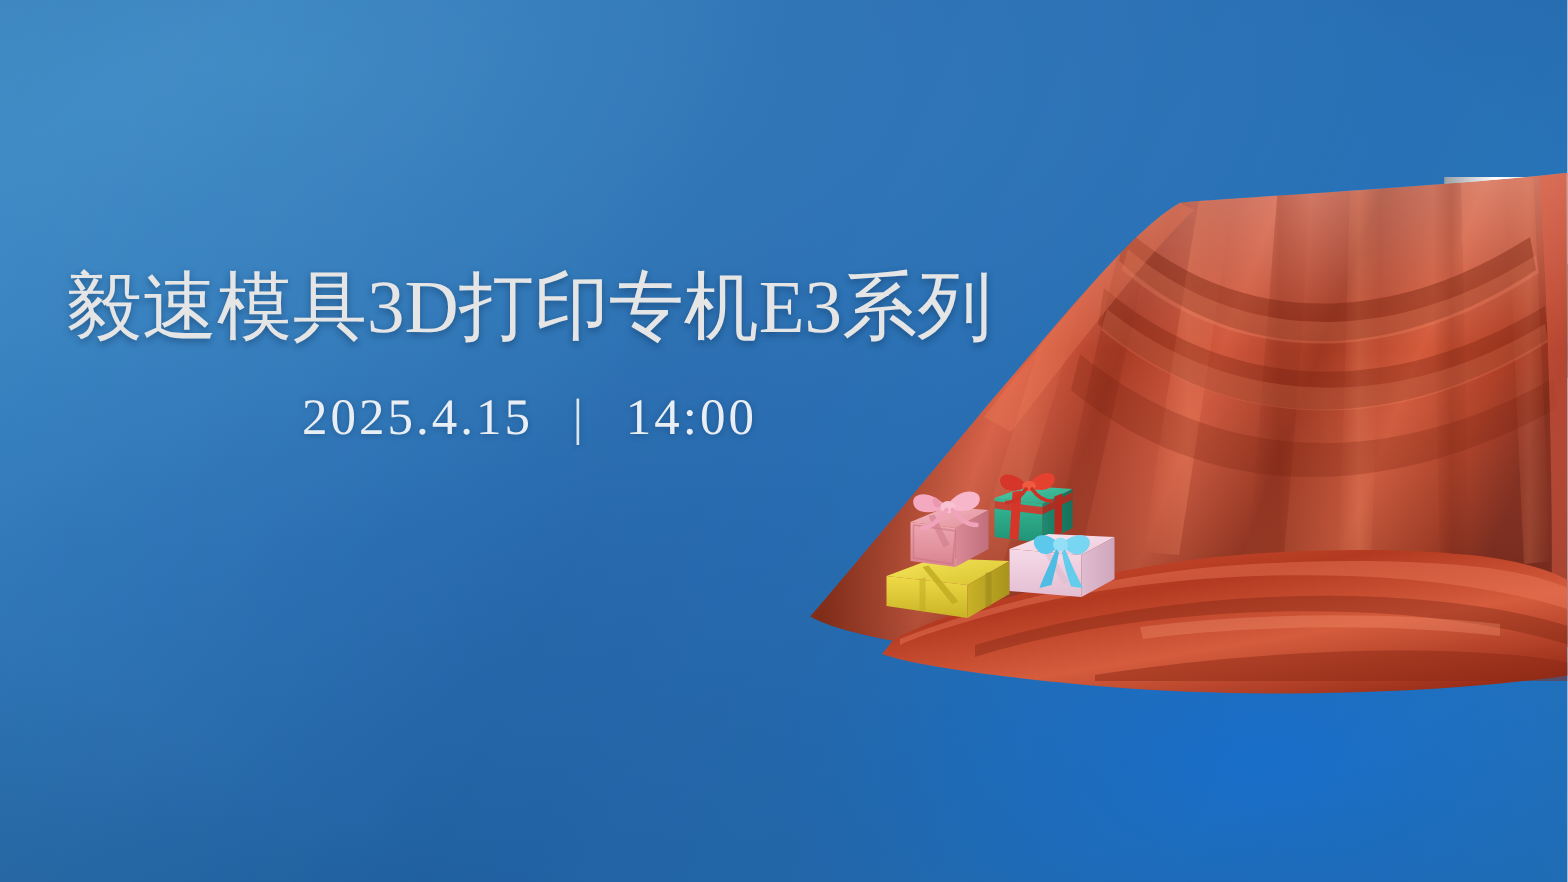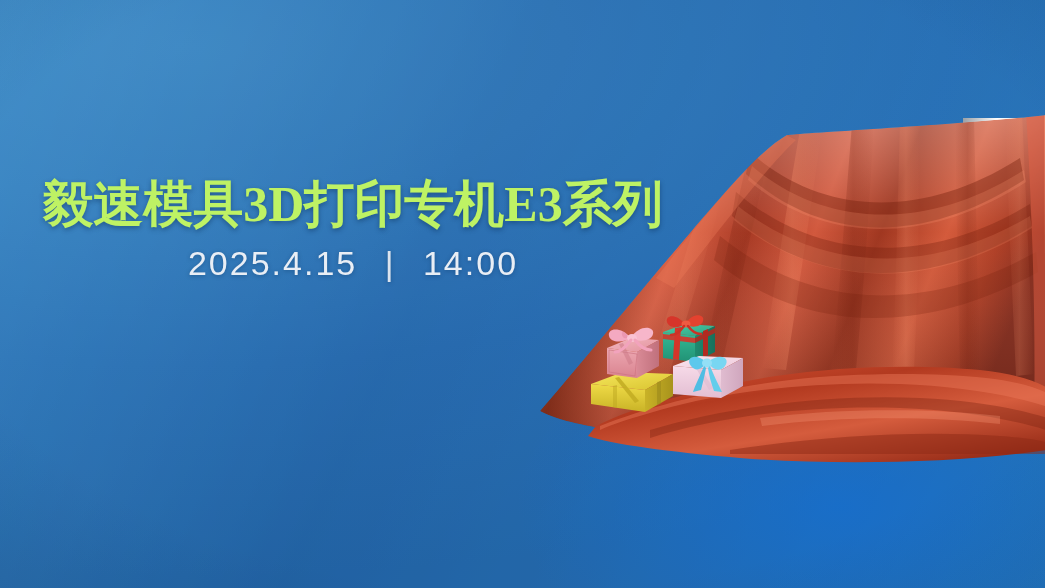--- a/index.html
+++ b/index.html
@@ -139,35 +139,35 @@
 
   
   .text-wrap {
     position: absolute;
     left: 0;
     top: 170px;
     width: 706px;
     text-align: center;
   }
   .headline {
-    color: #bef264;
+    color: #e5e5e5;
     font-family: "Liberation Serif", "DejaVu Serif", serif;
-    font-weight: bold;
+    font-weight: normal;
     font-size: 50px;
     line-height: 68px;
     letter-spacing: 0px;
     text-shadow: 0 2px 5px rgba(8,40,78,.45);
     white-space: nowrap;
   }
   .headline.l1 { font-size: 50px; }
   .headline.l2 { font-size: 50px; }
   .subline {
-    margin-top: 6px;
+    margin-top: 22px;
     color: #e9eef5;
-    font-family: Liberation Sans, sans-serif;
+    font-family: Liberation Serif, serif;
     font-weight: 300;
     font-size: 34px;
     letter-spacing: 2px;
     white-space: nowrap;
     text-shadow: 0 1px 4px rgba(8,40,78,.35);
   }
   .subline .sep {
     display: inline-block;
     margin: 0 16px;
     color: #dce4ee;

